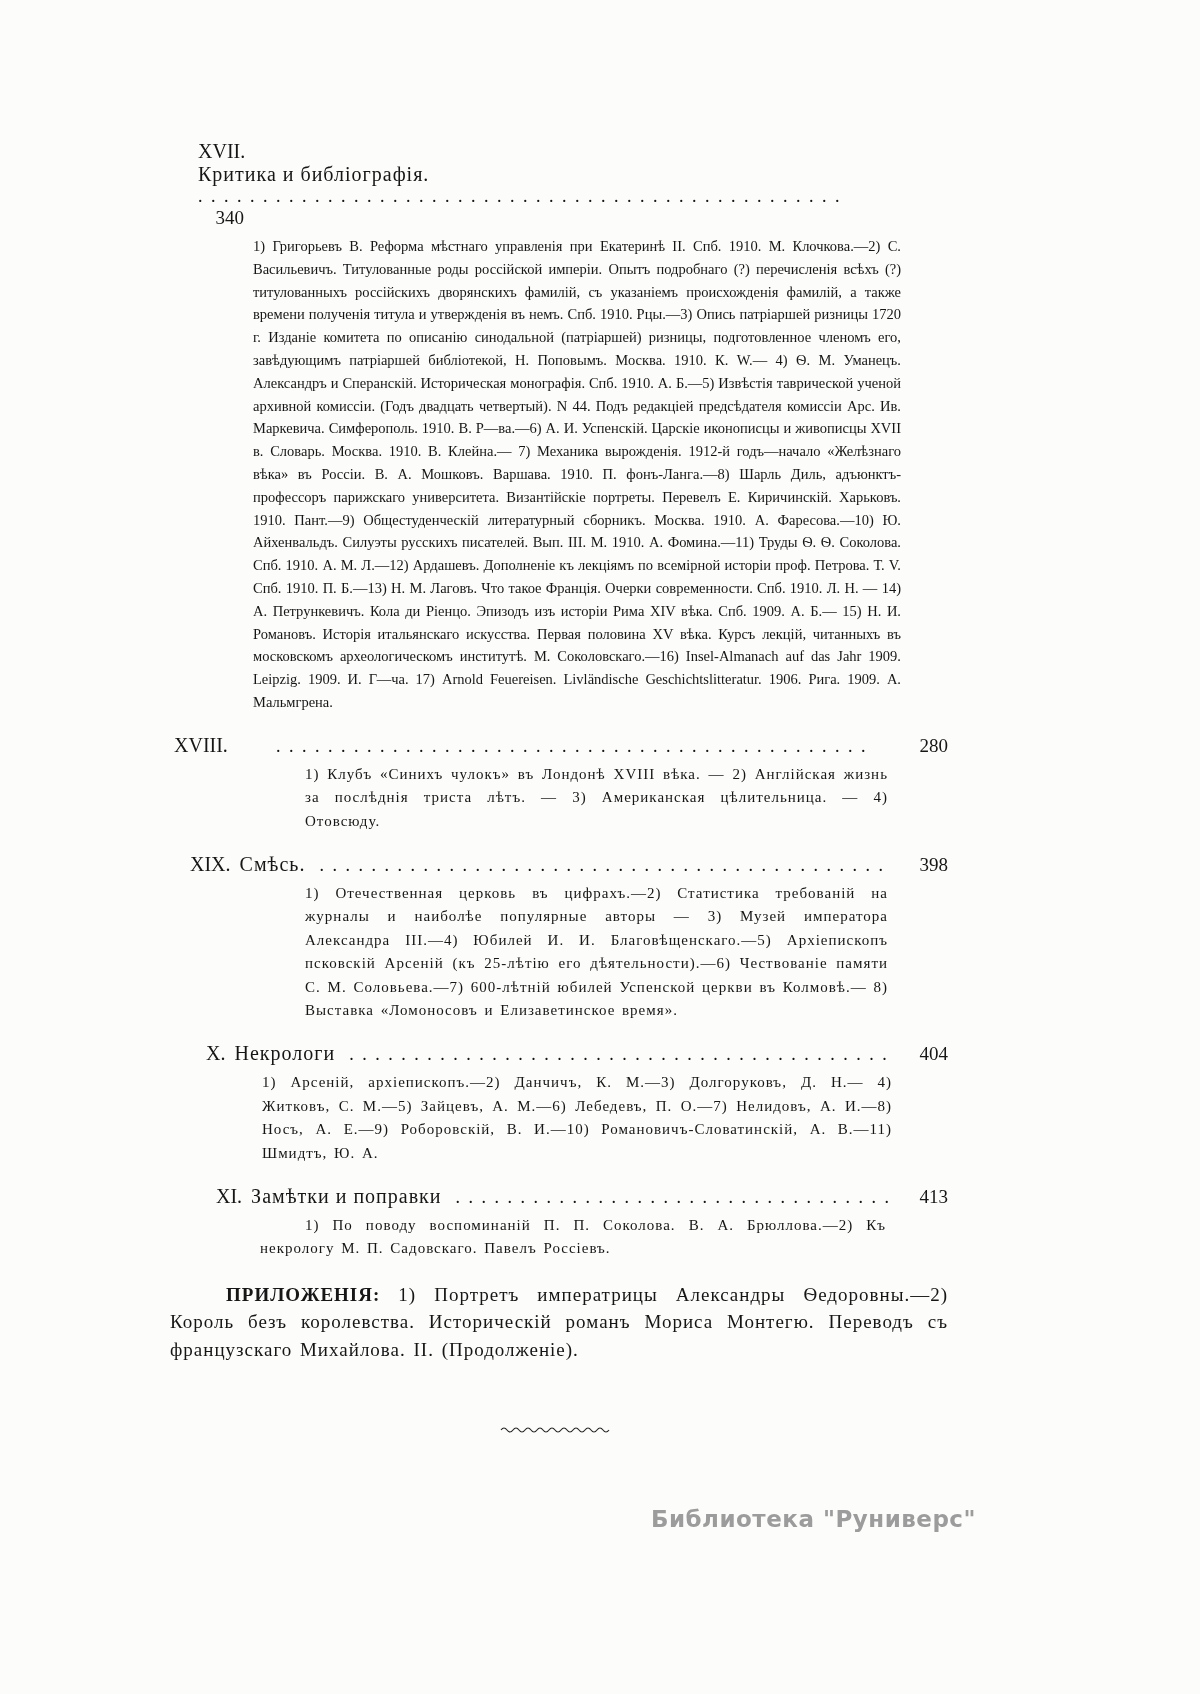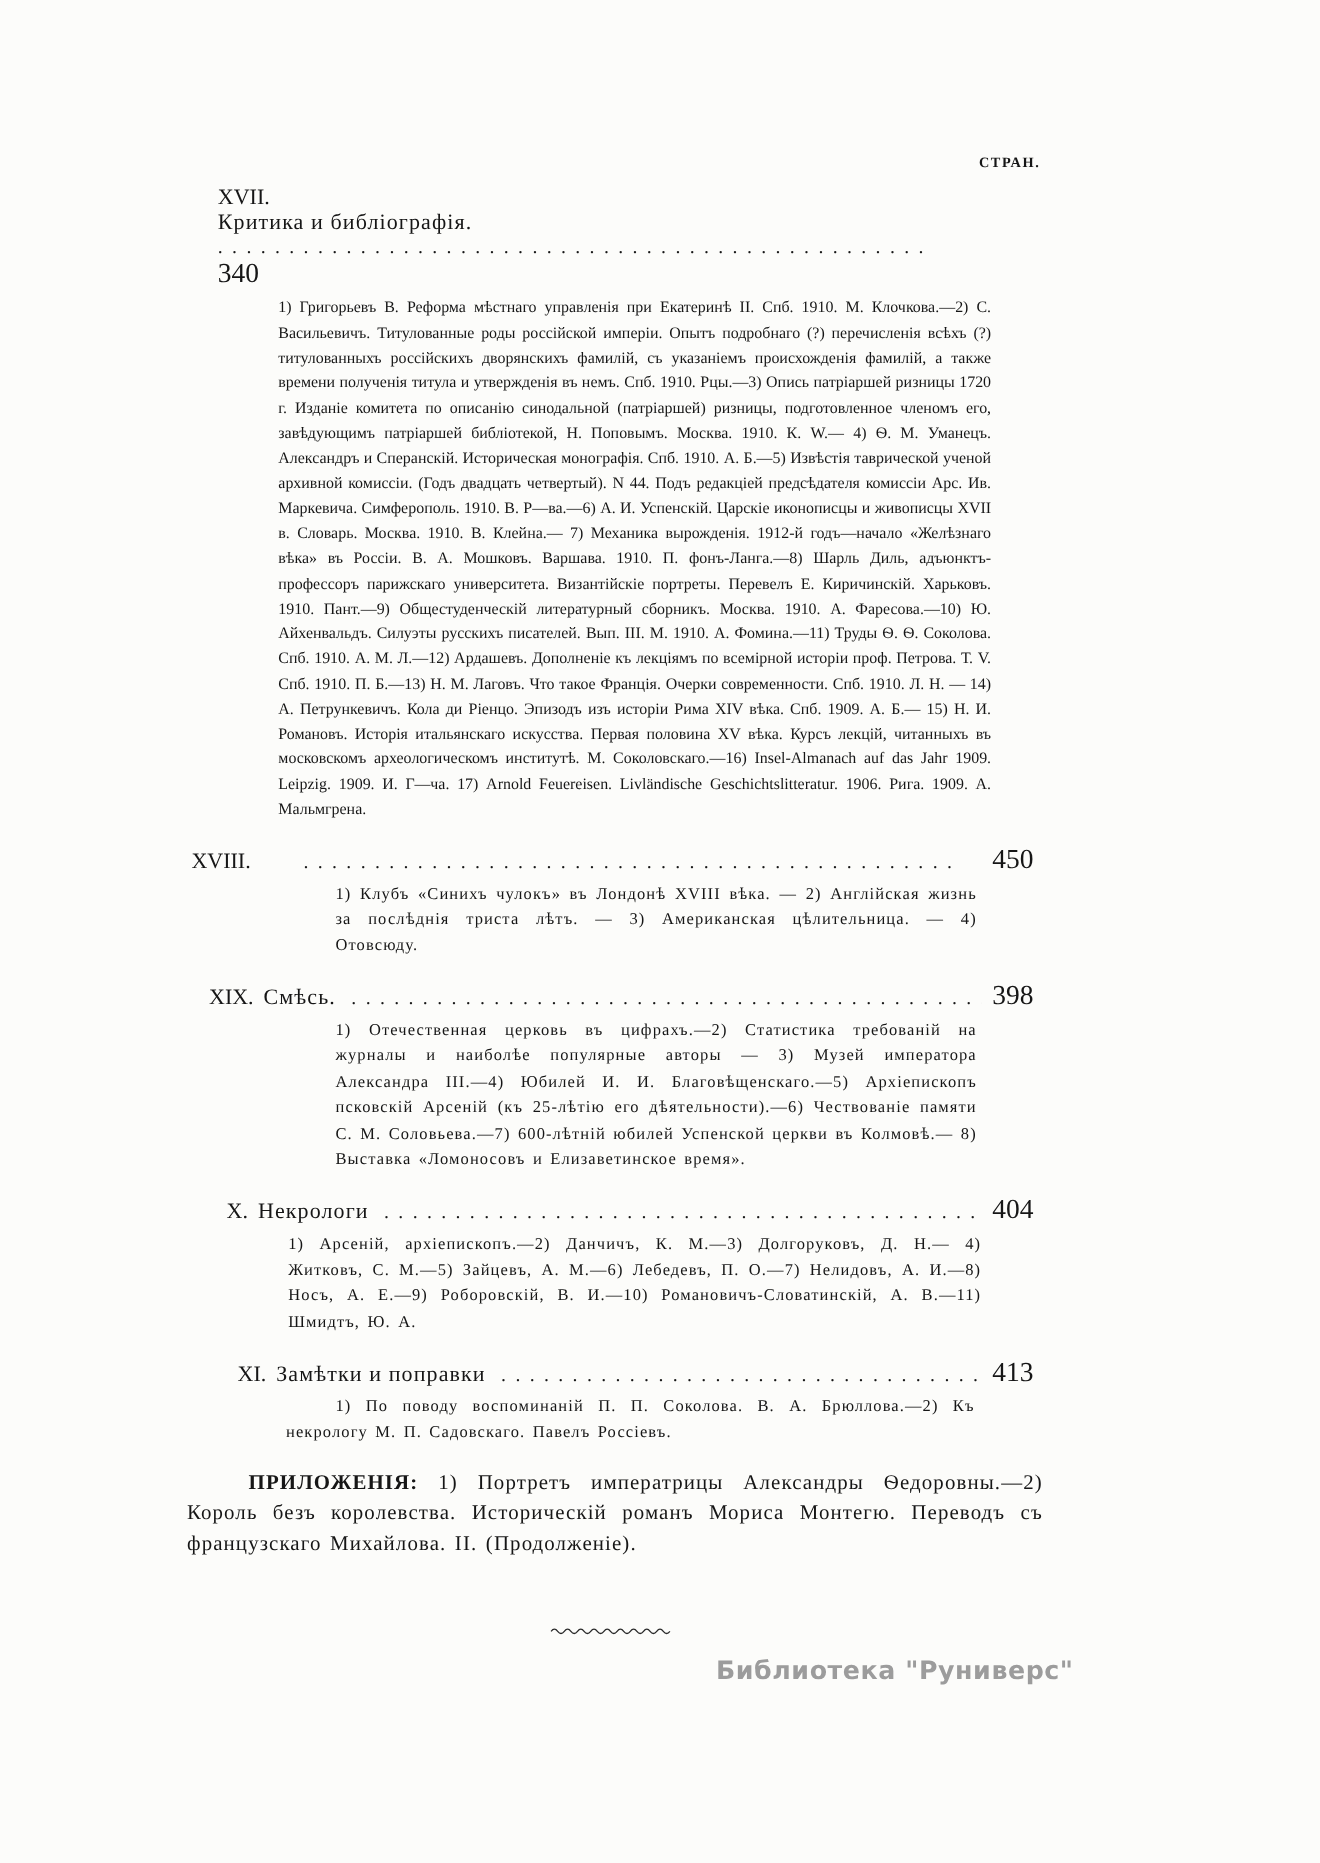--- a/index.html
+++ b/index.html
@@ -36,21 +36,22 @@
   .dots{
     flex:1;
     overflow:hidden;
     white-space:nowrap;
     margin:0 10px 0 14px;
     letter-spacing:2px;
     font-size:18px;
   }
   .page-num{
     min-width:46px;
-    font-size:25px;
+    text-align:right;
+    font-size:19px;
   }
   .detail{
     margin:6px 60px 0 135px;
     font-size:15px;
     line-height:23.4px;
     letter-spacing:1px;
     word-spacing:2px;
     text-align:justify;
   }
   .e0 .entry-head{padding-left:14px;flex-direction:column;}
@@ -85,37 +86,36 @@
     color:#9c9c9c;
     letter-spacing:0.5px;
   }
 </style>
 </head>
 <body>
 
 <div class="page">
   <div class="content">
 
-    <div class="column-label">СТРАН.</div>
 
     <div class="entry e0">
       <div class="entry-head">
         <span class="numeral">XVII.</span>
         <span class="title">Критика и библіографія.</span>
         <span class="dots">. . . . . . . . . . . . . . . . . . . . . . . . . . . . . . . . . . . . . . . . . . . . . . . . . .</span>
         <span class="page-num">340</span>
       </div>
       <p class="detail">1) Григорьевъ В. Реформа мѣстнаго управленія при Екатеринѣ II. Спб. 1910. М. Клочкова.—2) С. Васильевичъ. Титулованные роды россійской имперіи. Опытъ подробнаго (?) перечисленія всѣхъ (?) титулованныхъ россійскихъ дворянскихъ фамилій, съ указаніемъ происхожденія фамилій, а также времени полученія титула и утвержденія въ немъ. Спб. 1910. Рцы.—3) Опись патріаршей ризницы 1720 г. Изданіе комитета по описанію синодальной (патріаршей) ризницы, подготовленное членомъ его, завѣдующимъ патріаршей библіотекой, Н. Поповымъ. Москва. 1910. К. W.— 4) Ѳ. М. Уманецъ. Александръ и Сперанскій. Историческая монографія. Спб. 1910. А. Б.—5) Извѣстія таврической ученой архивной комиссіи. (Годъ двадцать четвертый). N 44. Подъ редакціей предсѣдателя комиссіи Арс. Ив. Маркевича. Симферополь. 1910. В. Р—ва.—6) А. И. Успенскій. Царскіе иконописцы и живописцы XVII в. Словарь. Москва. 1910. В. Клейна.— 7) Механика вырожденія. 1912-й годъ—начало «Желѣзнаго вѣка» въ Россіи. В. А. Мошковъ. Варшава. 1910. П. фонъ-Ланга.—8) Шарль Диль, адъюнктъ-профессоръ парижскаго университета. Византійскіе портреты. Перевелъ Е. Киричинскій. Харьковъ. 1910. Пант.—9) Общестуденческій литературный сборникъ. Москва. 1910. А. Фаресова.—10) Ю. Айхенвальдъ. Силуэты русскихъ писателей. Вып. III. М. 1910. А. Фомина.—11) Труды Ѳ. Ѳ. Соколова. Спб. 1910. А. М. Л.—12) Ардашевъ. Дополненіе къ лекціямъ по всемірной исторіи проф. Петрова. Т. V. Спб. 1910. П. Б.—13) Н. М. Лаговъ. Что такое Франція. Очерки современности. Спб. 1910. Л. Н. — 14) А. Петрункевичъ. Кола ди Ріенцо. Эпизодъ изъ исторіи Рима XIV вѣка. Спб. 1909. А. Б.— 15) Н. И. Романовъ. Исторія итальянскаго искусства. Первая половина XV вѣка. Курсъ лекцій, читанныхъ въ московскомъ археологическомъ институтѣ. М. Соколовскаго.—16) Insel-Almanach auf das Jahr 1909. Leipzig. 1909. И. Г—ча. 17) Arnold Feuereisen. Livländische Geschichtslitteratur. 1906. Рига. 1909. А. Мальмгрена.</p>
     </div>
 
     <div class="entry e1">
       <div class="entry-head">
         <span class="numeral">XVIII.</span>
         <span class="dots">. . . . . . . . . . . . . . . . . . . . . . . . . . . . . . . . . . . . . . . . . . . . . . . . . .</span>
-        <span class="page-num">450</span>
+        <span class="page-num">280</span>
       </div>
       <p class="detail">1) Клубъ «Синихъ чулокъ» въ Лондонѣ XVIII вѣка. — 2) Англійская жизнь за послѣднія триста лѣтъ. — 3) Американская цѣлительница. — 4) Отовсюду.</p>
     </div>
 
     <div class="entry e2">
       <div class="entry-head">
         <span class="numeral">XIX.</span>
         <span class="title">Смѣсь.</span>
         <span class="dots">. . . . . . . . . . . . . . . . . . . . . . . . . . . . . . . . . . . . . . . . . . . . . . . . . .</span>
         <span class="page-num">398</span>

